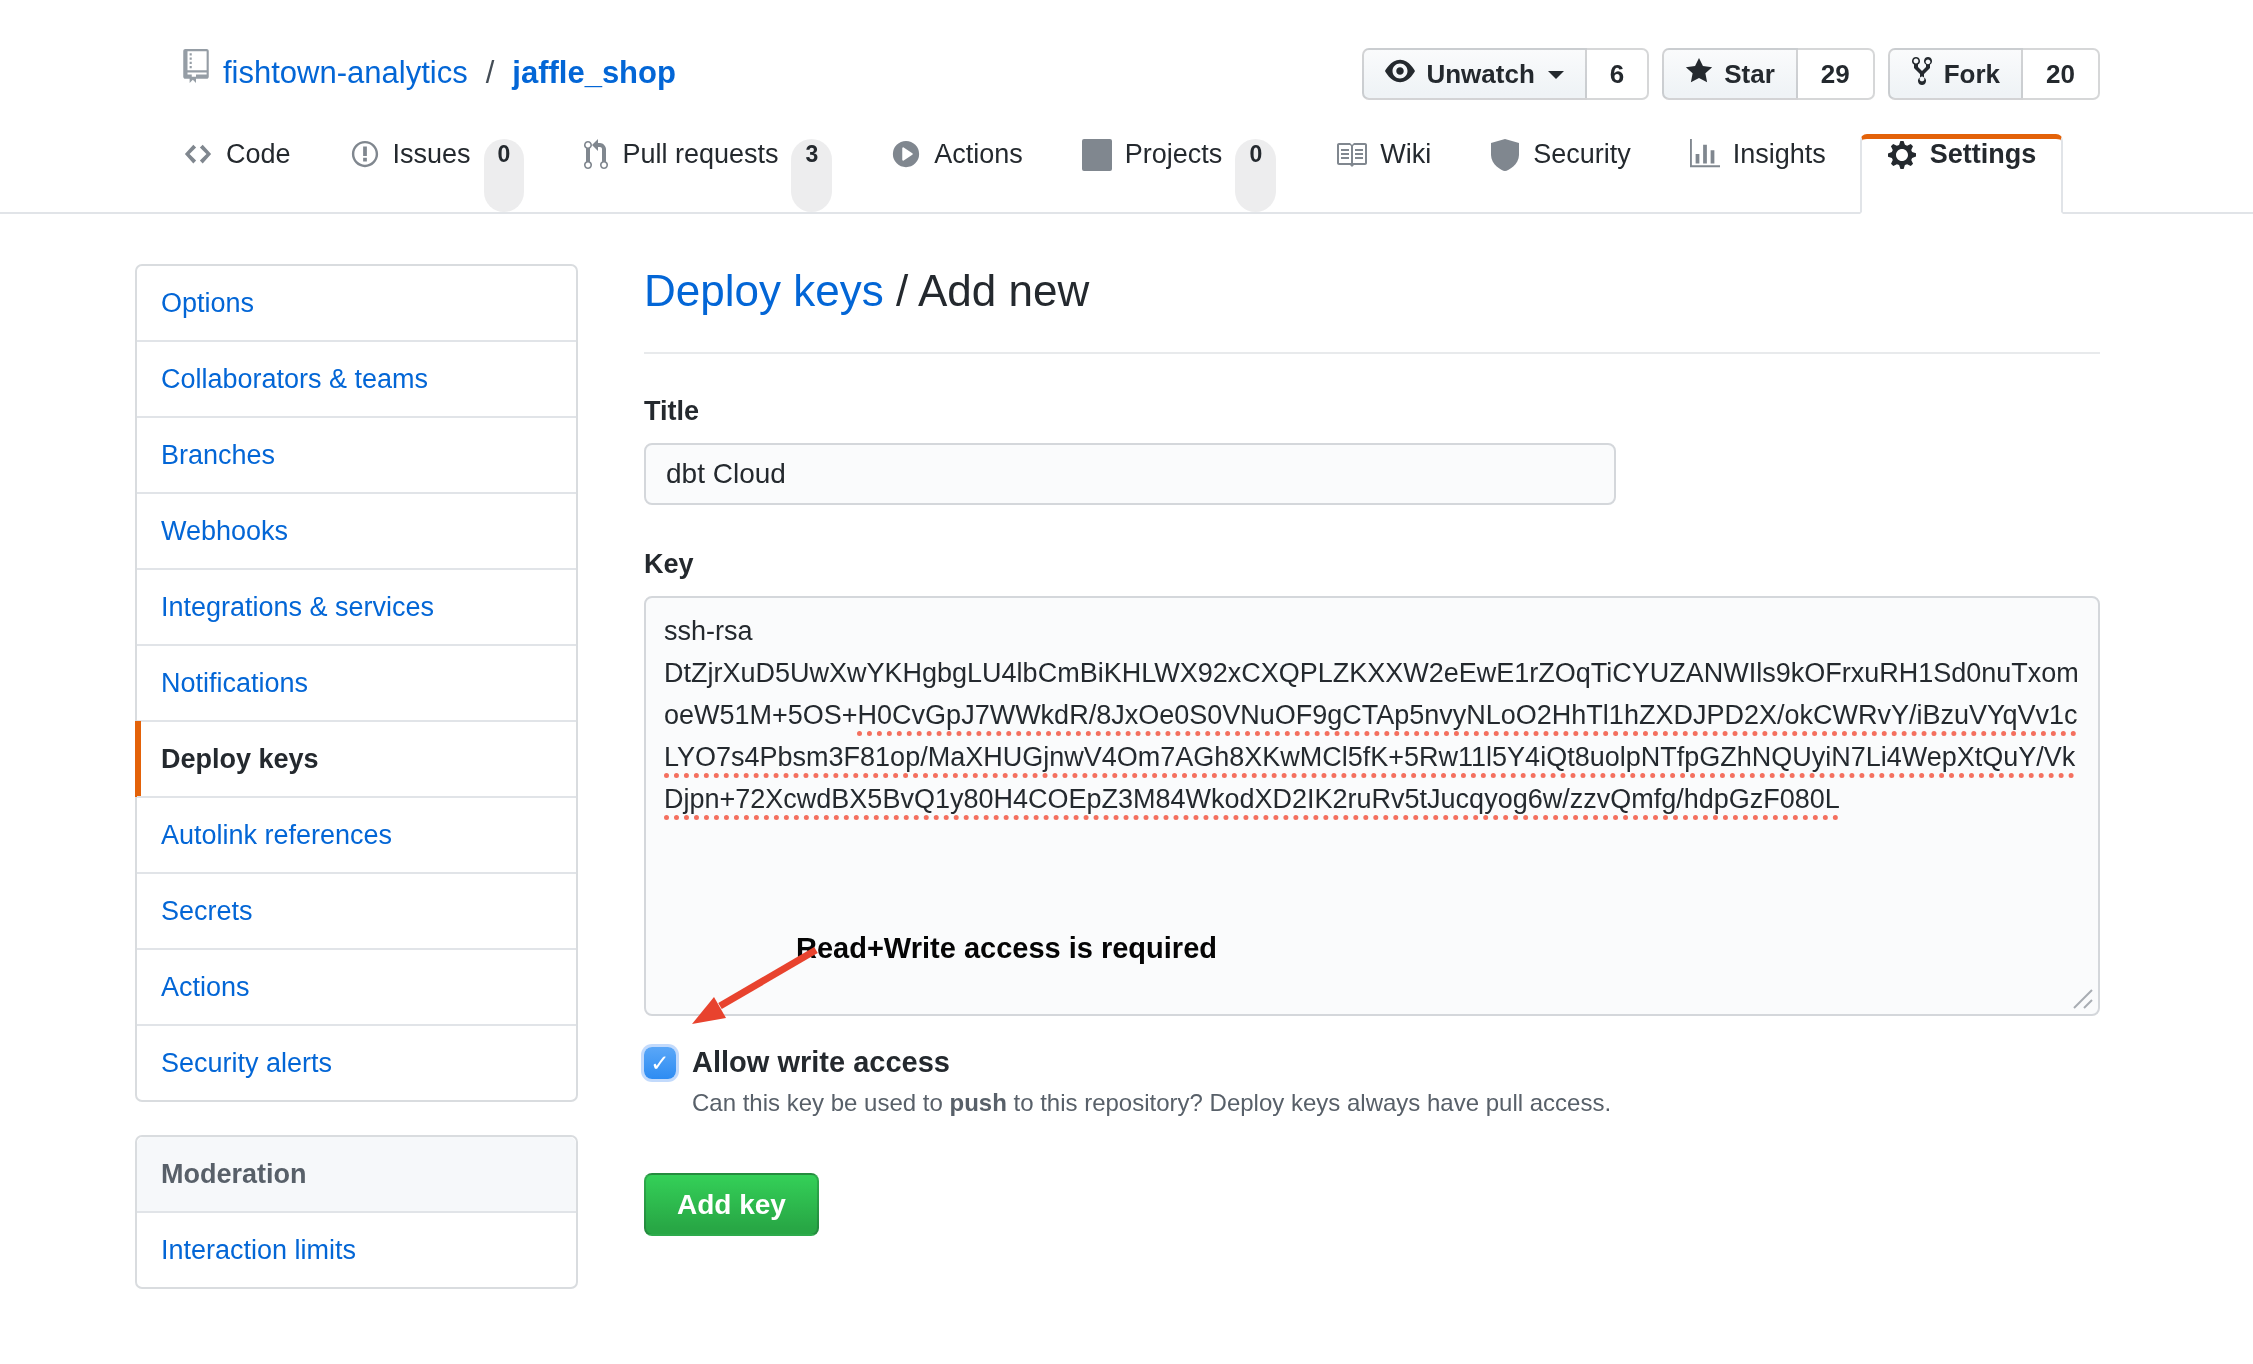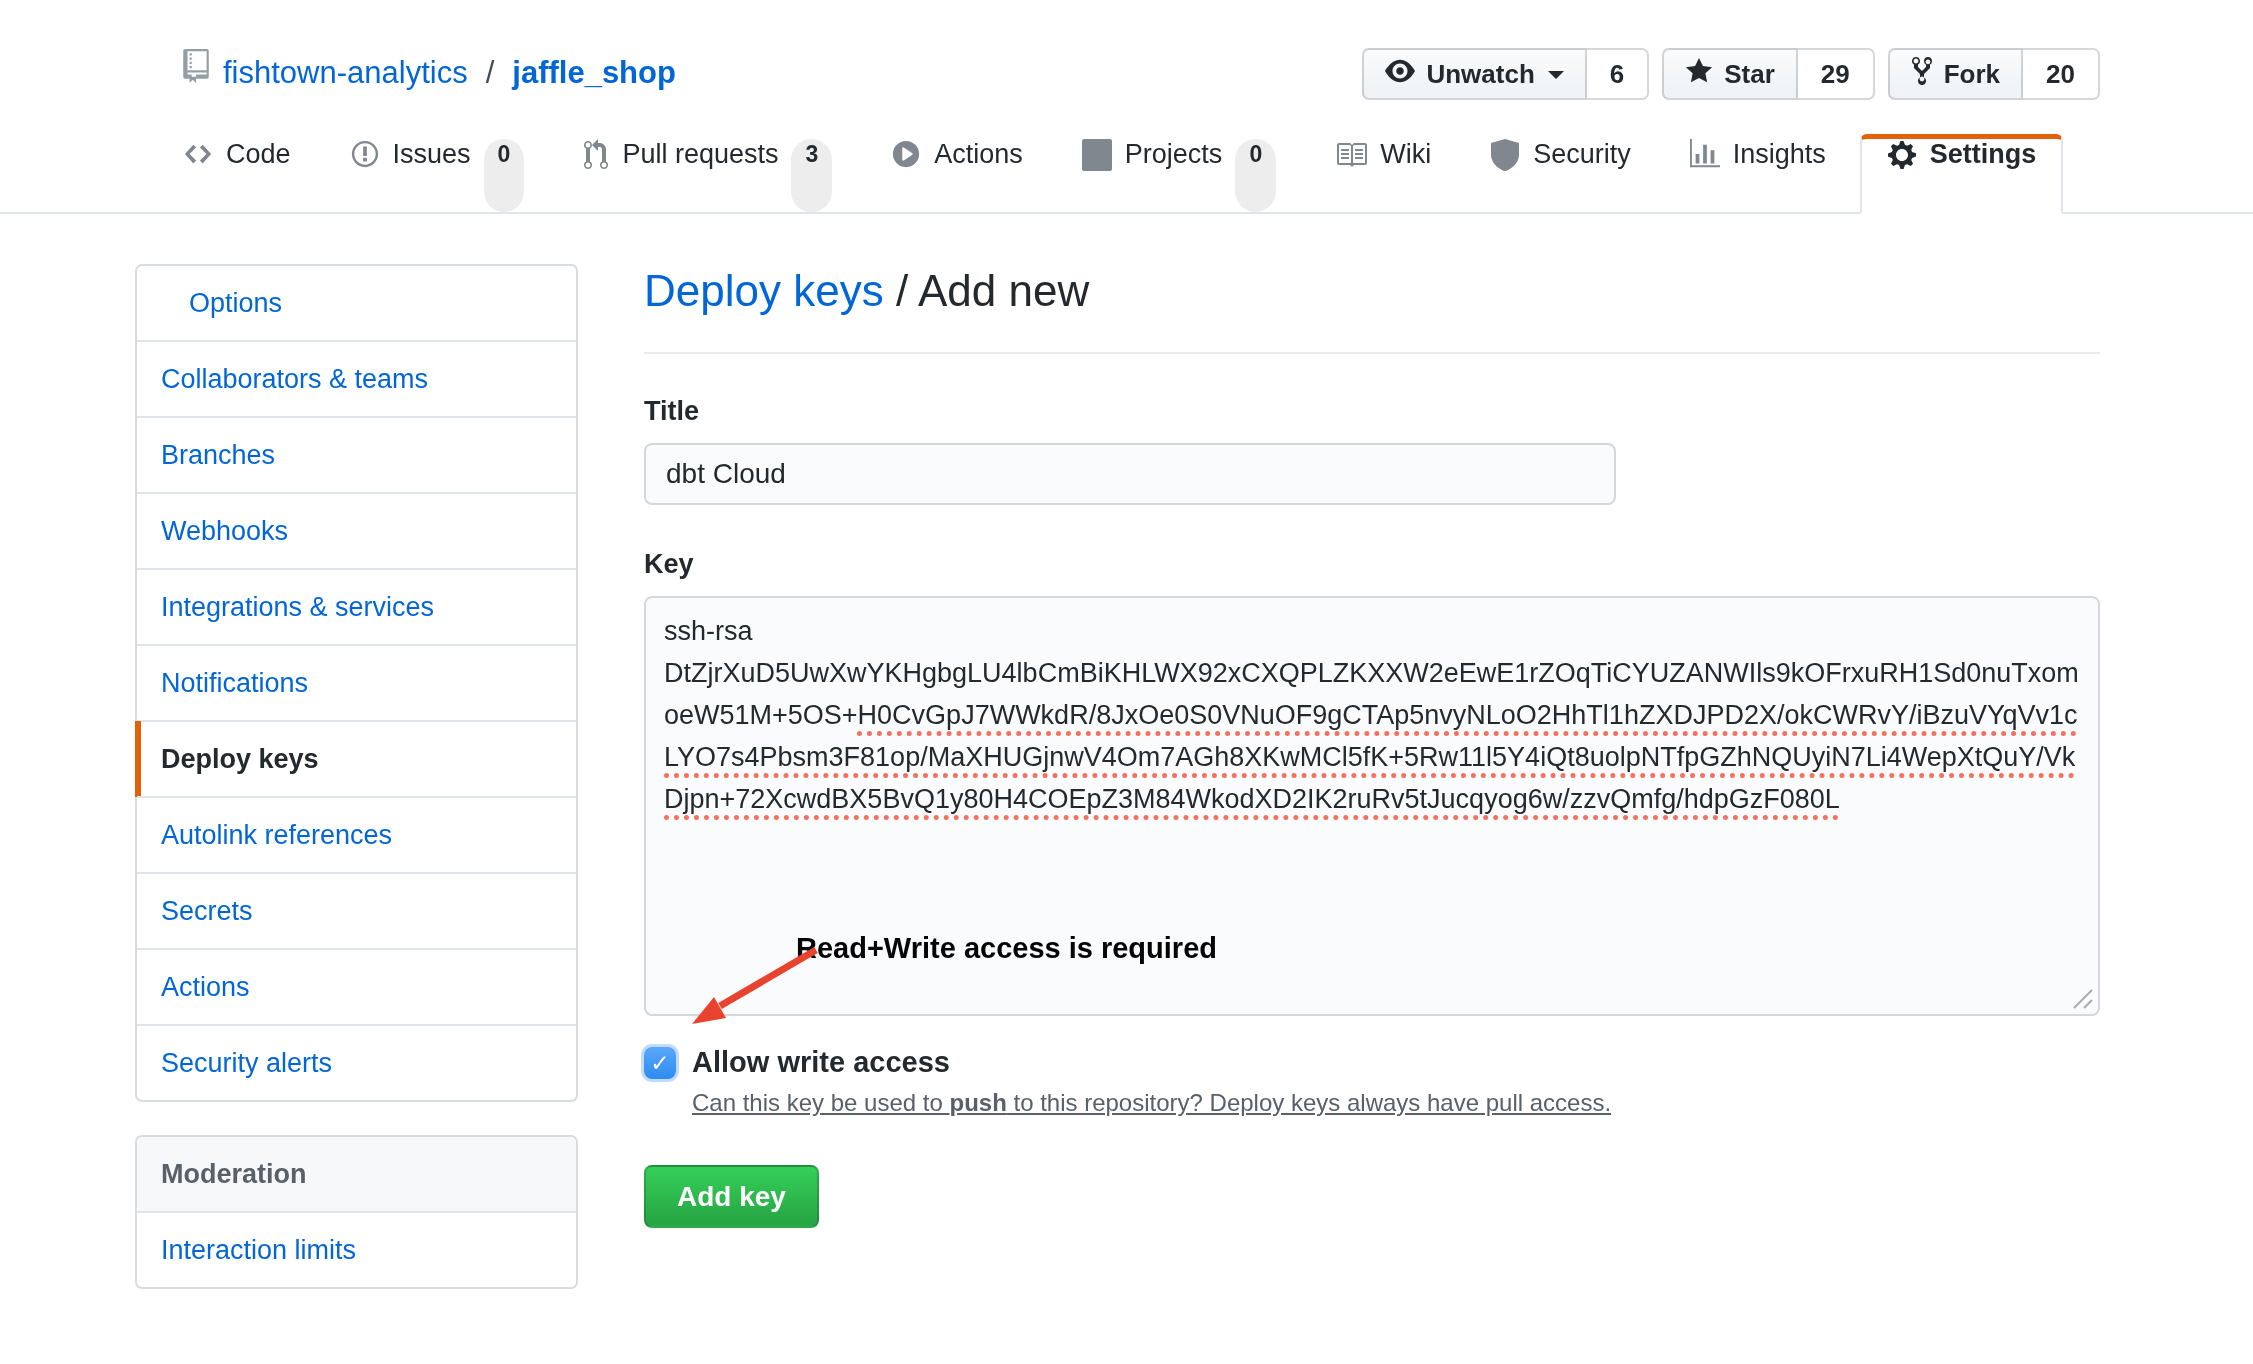--- a/index.html
+++ b/index.html
@@ -57,21 +57,21 @@
   
   .layout { display:flex; gap:66px; padding:50px 153px 0 135px; align-items:flex-start; }
 
   
   .sidebar { width:443px; flex:none; }
   .menu { border:2px solid #d9dcdf; border-radius:7px; background:#fff; }
   .menu-item {
     display:block; position:relative; padding:20px 24px; font-size:27px; line-height:34px;
     color:#0366d6; border-top:2px solid #e1e4e8; cursor:pointer;
   }
-  .menu-item:first-child { border-top:0;margin-left:28px; }
+  .menu-item:first-child { border-top:0; }
   .menu-item.active { color:#24292e; font-weight:700; }
   .menu-item.active::before {
     content:""; position:absolute; left:-2px; top:-1px; bottom:-1px; width:6px; background:#e36209;
   }
   .menu-box-moderation { margin-top:33px; }
   .menu-header {
     padding:20px 24px; font-size:27px; line-height:34px; font-weight:700; color:#586069;
     background:#f6f8fa; border-bottom:2px solid #e1e4e8; border-radius:7px 7px 0 0;
   }
   .menu-box-moderation .menu-item { border-top:0; }
@@ -107,21 +107,21 @@
   .arrow-svg { position:absolute; top:352px; left:40px; width:150px; height:100px; overflow:visible; pointer-events:none; }
 
   .check-row { margin-top:30px; display:flex; align-items:flex-end; gap:16px; }
   .checkbox {
     width:32px; height:32px; flex:none; border-radius:8px;
     background:linear-gradient(#5aa7f8,#2e8cf2); box-shadow:0 0 0 3px rgba(80,150,245,.35);
     display:flex; align-items:center; justify-content:center; cursor:pointer;
   }
   .checkbox::after { content:"✓"; color:#fff; font-size:23px; font-weight:700; line-height:1; }
   .check-label { font-size:29px; font-weight:700; cursor:pointer; }
-  .check-note { margin:10px 0 8px 48px; font-size:24px; color:#586069;text-decoration:underline; }
+  .check-note { margin:10px 0 16px 48px; font-size:24px; color:#586069; }
   .check-note b { font-weight:700; }
 
   .add-key-btn {
     margin-top:40px; height:63px; padding:0 31px; font-size:28px; font-weight:700; color:#fff;
     font-family:"Liberation Sans","DejaVu Sans",sans-serif;
     background:linear-gradient(-180deg,#34d058,#28a745 90%);
     border:2px solid rgba(27,31,35,.2); border-radius:8px; cursor:pointer;
   }
 </style>
 </head>

